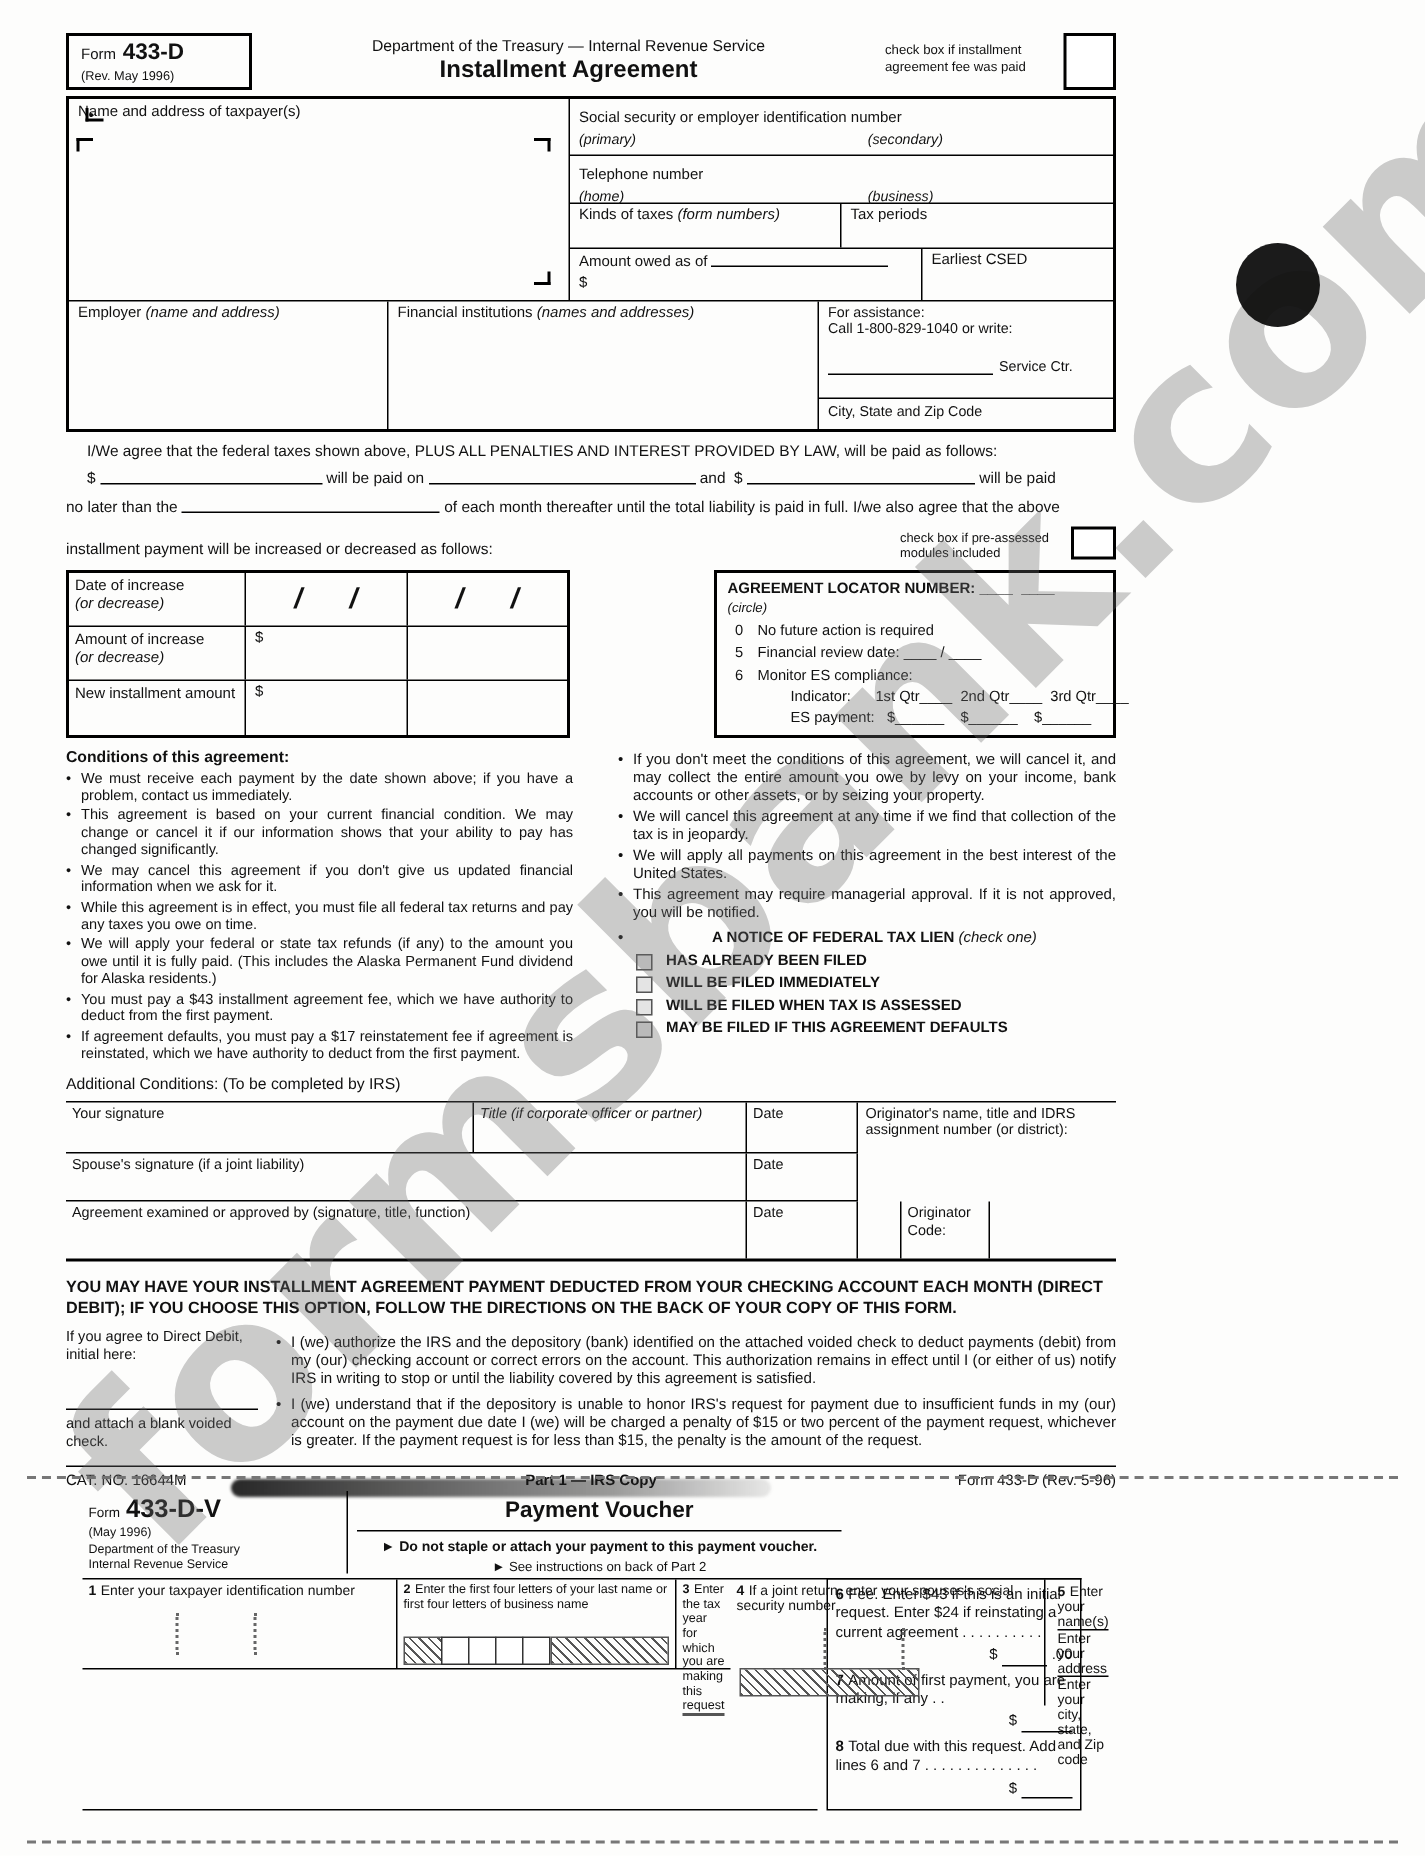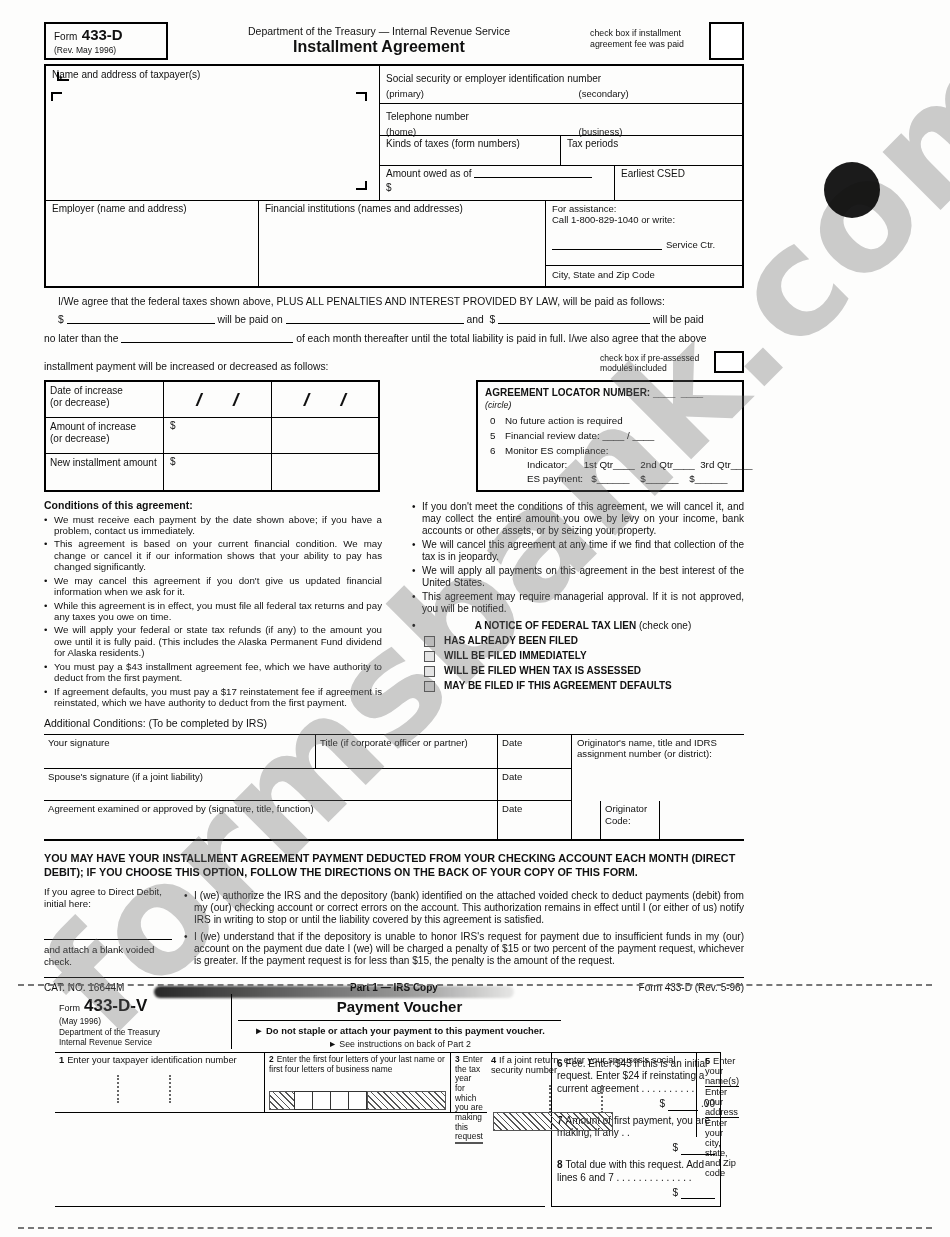--- a/index.html
+++ b/index.html
@@ -1,19 +1,19 @@
 <!DOCTYPE html>
 <html><head>
 <meta charset="utf-8">
 <style>
   *{box-sizing:border-box;margin:0;padding:0}
   html,body{width:950px;height:1237px}
   body{font-family:"Liberation Sans",sans-serif;color:#111;background:#fff}
   .page{position:relative;width:950px;height:1237px;overflow:hidden;background:#fdfdfc}
-  .it{}
+  .it{font-style:italic}
   .b{font-weight:normal}
   .blank{display:inline-block;height:10px;border-bottom:1px solid #000;vertical-align:-1px}
   .pre{white-space:pre}
 
   .main{position:absolute;left:44px;top:22px;width:700px}
 
   
   .hdr{display:flex;align-items:flex-start;margin-bottom:4px}
   .formbox{border:2px solid #000;padding:2px 8px 3px;width:124px;flex:none}
   .formbox .fl{font-size:10px}

